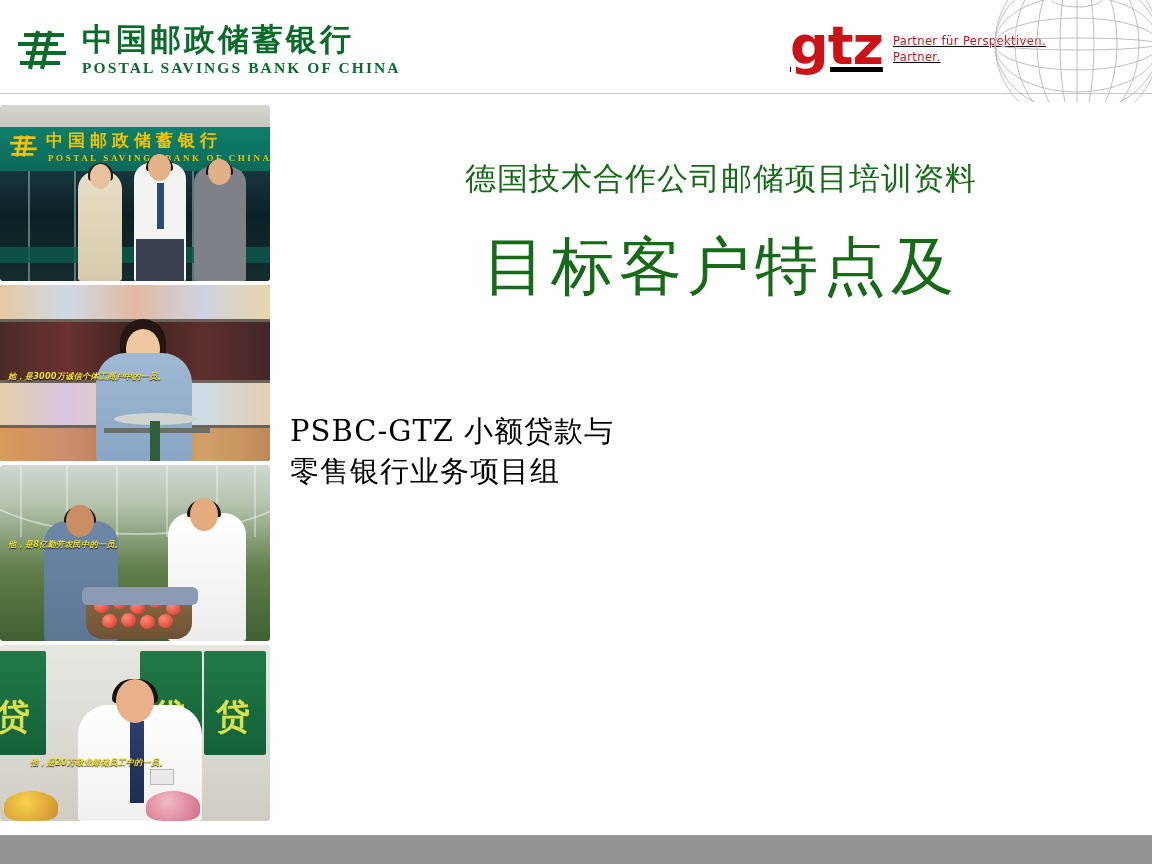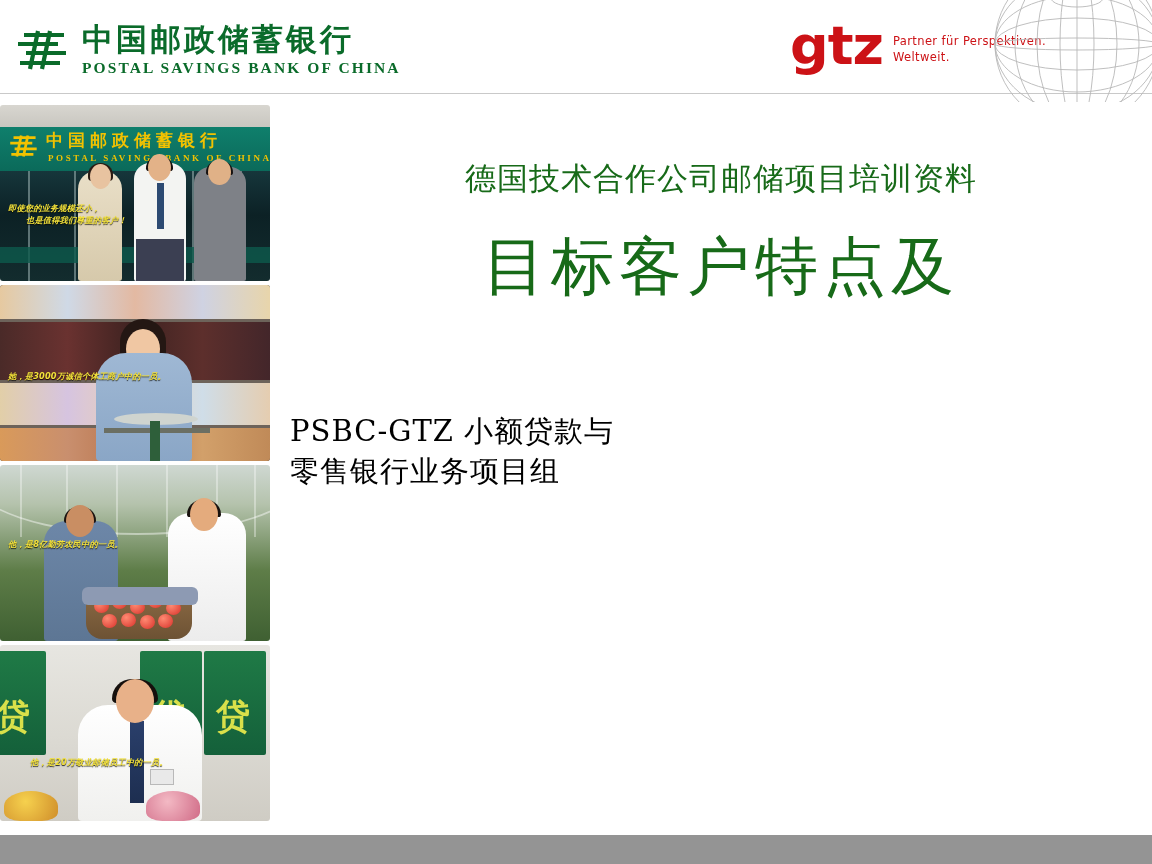--- a/index.html
+++ b/index.html
@@ -65,20 +65,21 @@
     margin-top: 5px;
     white-space: nowrap;
   }
 
   
   .gtz-logo {
     position: absolute;
     left: 790px; top: 20px;
     display: flex;
     align-items: flex-start;
+    text-decoration: underline;
   }
   .gtz-word {
     color: #cc1216;
     font-family: "DejaVu Sans", sans-serif;
     font-size: 54px;
     font-weight: 700;
     letter-spacing: -1px;
     line-height: 0.95;
   }
   .gtz-tag {
@@ -310,21 +311,21 @@
       <div class="psbc-words">
         <div class="psbc-cn">中国邮政储蓄银行</div>
         <div class="psbc-en">POSTAL SAVINGS BANK OF CHINA</div>
       </div>
     </div>
 
     <div class="gtz-logo">
       <div class="gtz-word">gtz</div>
       <div class="gtz-tag">
         <div>Partner für Perspektiven.</div>
-        <div>Weltweit.</div>
+        <div>Partner.</div>
       </div>
     </div>
 
     <div class="globe">
       <svg width="170" height="116" viewBox="0 0 170 116">
         <g fill="none" stroke="#b8b8b8" stroke-width="0.9">
           <ellipse cx="85" cy="58" rx="82" ry="82"></ellipse>
           <ellipse cx="85" cy="58" rx="62" ry="82"></ellipse>
           <ellipse cx="85" cy="58" rx="40" ry="82"></ellipse>
           <ellipse cx="85" cy="58" rx="17" ry="82"></ellipse>
@@ -370,24 +371,20 @@
           <div class="p1-w-head"></div>
         <div class="person p1-m"></div>
           <div class="p1-m-pants"></div>
         <div class="p1-tie"></div>
           <div class="p1-m-hair"></div>
           <div class="p1-m-head"></div>
         <div class="person p1-g"></div>
           <div class="p1-g-hair"></div>
           <div class="p1-g-head"></div>
       </div>
-      <div class="caption" style="top:98px">
-        <div>即使您的业务规模还小，</div>
-        <div style="padding-left:18px">也是值得我们尊重的客户！</div>
-      </div>
     </div>
 
     <div class="photo">
       <div class="scene">
         <div class="p2-bg"></div>
         <div class="shelf-row" style="top:0;height:34px;background:linear-gradient(90deg,#e6c9a0,#cfd9e6,#e3b9a2,#cfd2e2,#e8d5ab)"></div>
         <div class="shelf-line" style="top:34px"></div>
         <div class="shelf-row" style="top:37px;height:58px;background:linear-gradient(90deg,#4a2a28,#6a3230,#3d2220,#5d2f2c,#43262a)"></div>
         <div class="shelf-line" style="top:95px"></div>
         <div class="shelf-row" style="top:98px;height:42px;background:linear-gradient(90deg,#e2cfa8,#d6c4e0,#ecd2b4,#cfdde8,#e5cdb0)"></div>

